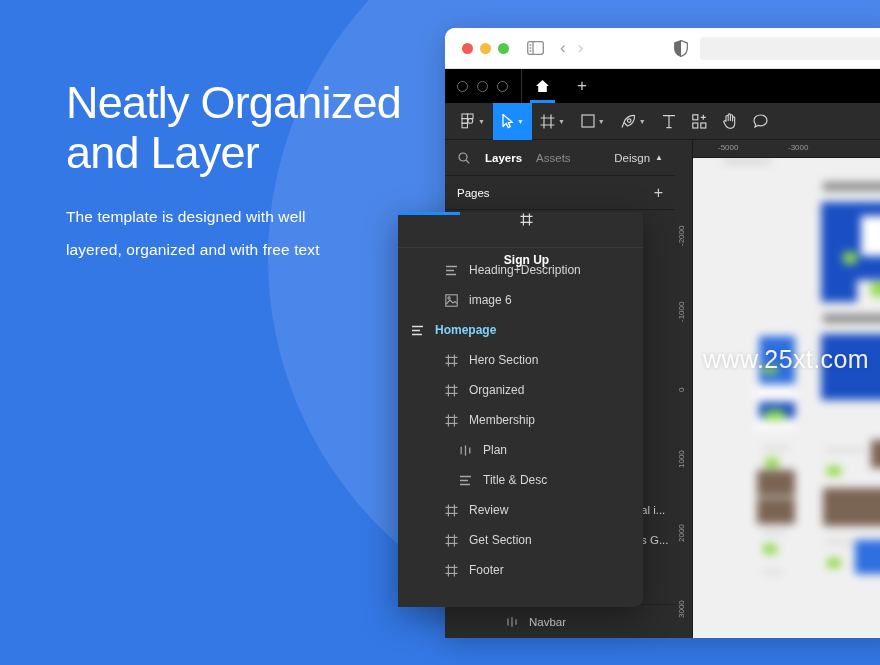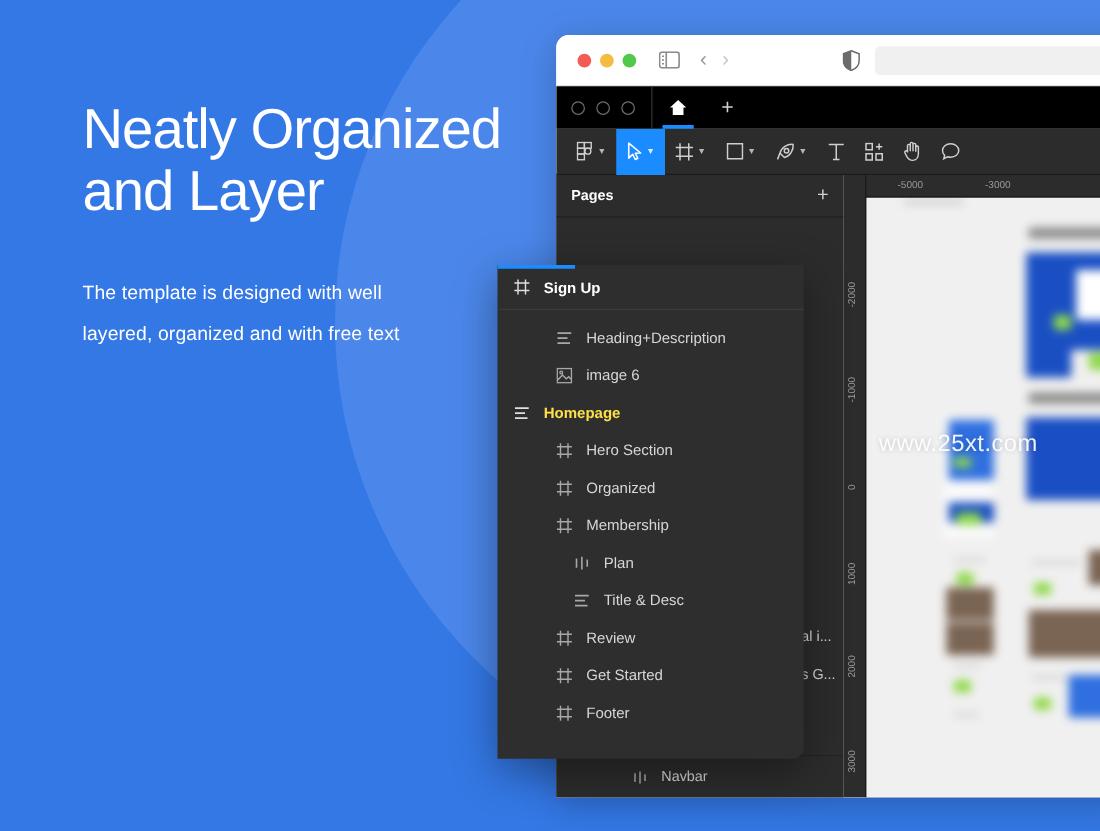--- a/index.html
+++ b/index.html
@@ -34,21 +34,21 @@
     z-index: 5;
   }
   .hero-title {
     color: #ffffff;
     font-size: 45px;
     font-weight: normal;
     line-height: 50px;
     letter-spacing: -0.8px;
   }
   .hero-sub {
-    margin-top: 40px;
+    margin-top: 22px;
     color: #ffffff;
     font-size: 15.5px;
     line-height: 33px;
     letter-spacing: 0.1px;
     max-width: 305px;
   }
 
   
   .browser {
     position: absolute;
@@ -177,21 +177,21 @@
     margin-left: auto;
     font-size: 11.5px; color: #d8d8d8;
     display: flex; align-items: center; gap: 5px;
   }
   .pages-row {
     height: 34px;
     display: flex; align-items: center;
     padding: 0 12px;
     border-bottom: 1px solid #1f1f1f;
   }
-  .pages-label { font-size: 11.5px; color: #ffffff; font-weight: bold; }
+  .pages-label { font-size: 11.5px; color: #ffffff; font-weight: normal; }
   .pages-plus { margin-left: auto; color: #d0d0d0; font-size: 16px; font-weight: 300; }
 
   .layer-list { flex: 1; padding-top: 4px; overflow: hidden; }
 
   .navbar-row {
     height: 34px;
     display: flex; align-items: center; gap: 10px;
     padding-left: 60px;
     color: #d4d4d4; font-size: 11.5px;
     border-top: 1px solid #242424;
@@ -240,21 +240,21 @@
   .blue-block { position: absolute; background: #1a4fc4; }
   .blue-light { position: absolute; background: #2f6fe0; }
   .green-chip { position: absolute; background: #8fd94a; border-radius: 3px; }
   .photo { position: absolute; background: #7a6453; }
   .gray-line { position: absolute; background: #d8d8d8; }
 
   .watermark {
     position: absolute;
     left: 28px; top: 205px;
     color: rgba(255,255,255,0.92);
-    font-size: 19px;
+    font-size: 25px;
     letter-spacing: 0.4px;
     z-index: 5;
     text-shadow: 0 0 4px rgba(0,0,0,0.18);
   }
 
   
   .overlay {
     position: absolute;
     left: 398px; top: 212px;
     width: 245px; height: 395px;
@@ -264,33 +264,34 @@
     z-index: 20;
     overflow: hidden;
   }
   .overlay-accent {
     position: absolute; left: 0; top: 0;
     width: 62px; height: 3px;
     background: #1a8cff;
   }
   .ov-head {
     height: 36px;
-    display: flex; align-items: center; gap: 11px;
+    display: flex; align-items: center; gap: 27px;
     padding-left: 12px;
     border-bottom: 1px solid #3a3a3a;
+    flex-direction: column;
   }
   .ov-head .lbl { font-size: 12px; font-weight: bold; color: #ffffff; }
   .ov-list { padding-top: 7px; }
   .ov-row {
     height: 30px;
     display: flex; align-items: center; gap: 11px;
     color: #d6d6d6;
     font-size: 12px;
   }
-  .ov-row.bold .lbl { font-weight: bold; color: #fde047; }
+  .ov-row.bold .lbl { font-weight: bold; color: #7dd3fc; }
 
   .ind-0 { padding-left: 12px; }
   .ind-1 { padding-left: 46px; }
   .ind-2 { padding-left: 60px; }
 
   .icon { width: 14px; height: 14px; flex: 0 0 14px; color: #a8a8a8; display:flex; align-items:center; justify-content:center;}
   .ov-row.bold .icon, .layer-row.bold .icon { color: #e0e0e0; }
 
   
   .peek {
@@ -423,20 +424,34 @@
       <div class="tool">
         <svg width="15" height="14" viewBox="0 0 15 14" fill="none" stroke="currentColor" stroke-width="1.2">
           <path d="M7.5 1 C11.2 1 14 3.4 14 6.4 C14 9.4 11.2 11.8 7.5 11.8 C6.6 11.8 5.8 11.7 5 11.4 L2 13 L2.7 10.3 C1.6 9.3 1 7.9 1 6.4 C1 3.4 3.8 1 7.5 1 Z"></path>
         </svg>
       </div>
     </div>
 
     <div class="figma-body">
 
       <div class="left-panel">
+        <div class="panel-tabs">
+          <span class="icon">
+            <svg width="12" height="12" viewBox="0 0 12 12" fill="none" stroke="#a8a8a8" stroke-width="1.2">
+              <circle cx="5" cy="5" r="4"></circle>
+                <line x1="8" y1="8" x2="11.3" y2="11.3"></line>
+            </svg>
+          </span>
+          <span class="panel-tab active">Layers</span>
+          <span class="panel-tab">Assets</span>
+          <span class="panel-right-tab">
+            <span>Deisgn</span>
+            <span style="font-size:8px;">▲</span>
+          </span>
+        </div>
 
         <div class="pages-row">
           <span class="pages-label">Pages</span>
           <span class="pages-plus">+</span>
         </div>
 
         <div class="layer-list">
           
         </div>
 
@@ -624,21 +639,21 @@
         </div>
         <div class="ov-row ind-1">
           <span class="icon">
             <svg width="13" height="13" viewBox="0 0 13 13" fill="none" stroke="#a8a8a8" stroke-width="1.15">
               <line x1="3.4" y1="0.5" x2="3.4" y2="12.5"></line>
               <line x1="9.4" y1="0.5" x2="9.4" y2="12.5"></line>
               <line x1="0.5" y1="3.4" x2="12.5" y2="3.4"></line>
               <line x1="0.5" y1="9.4" x2="12.5" y2="9.4"></line>
             </svg>
           </span>
-          <span class="lbl">Get Started</span>
+          <span class="lbl">Get Section</span>
         </div>
         <div class="ov-row ind-1">
           <span class="icon">
             <svg width="13" height="13" viewBox="0 0 13 13" fill="none" stroke="#a8a8a8" stroke-width="1.15">
               <line x1="3.4" y1="0.5" x2="3.4" y2="12.5"></line>
               <line x1="9.4" y1="0.5" x2="9.4" y2="12.5"></line>
               <line x1="0.5" y1="3.4" x2="12.5" y2="3.4"></line>
               <line x1="0.5" y1="9.4" x2="12.5" y2="9.4"></line>
             </svg>
           </span>

